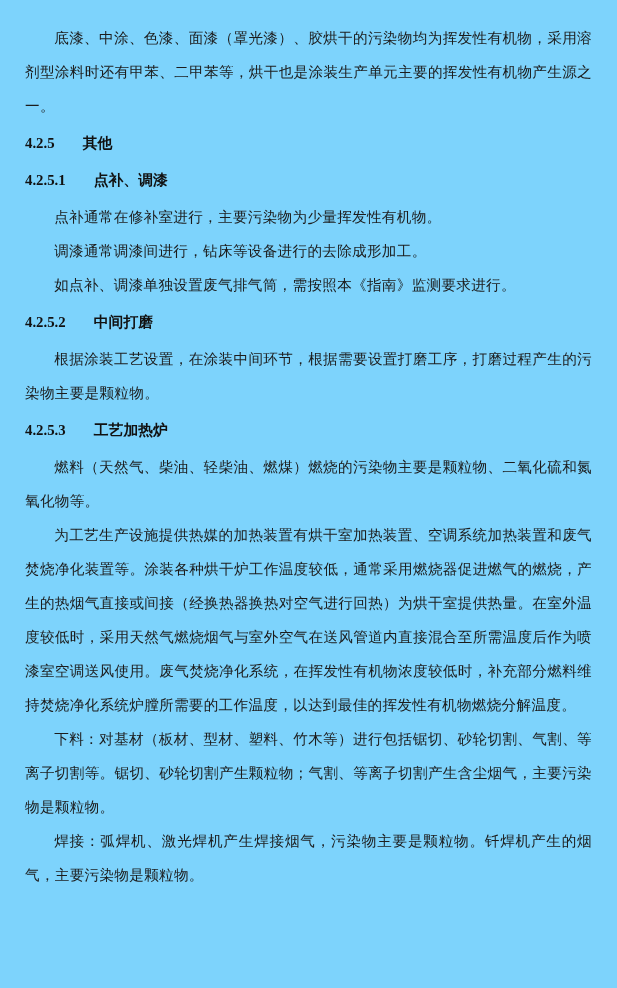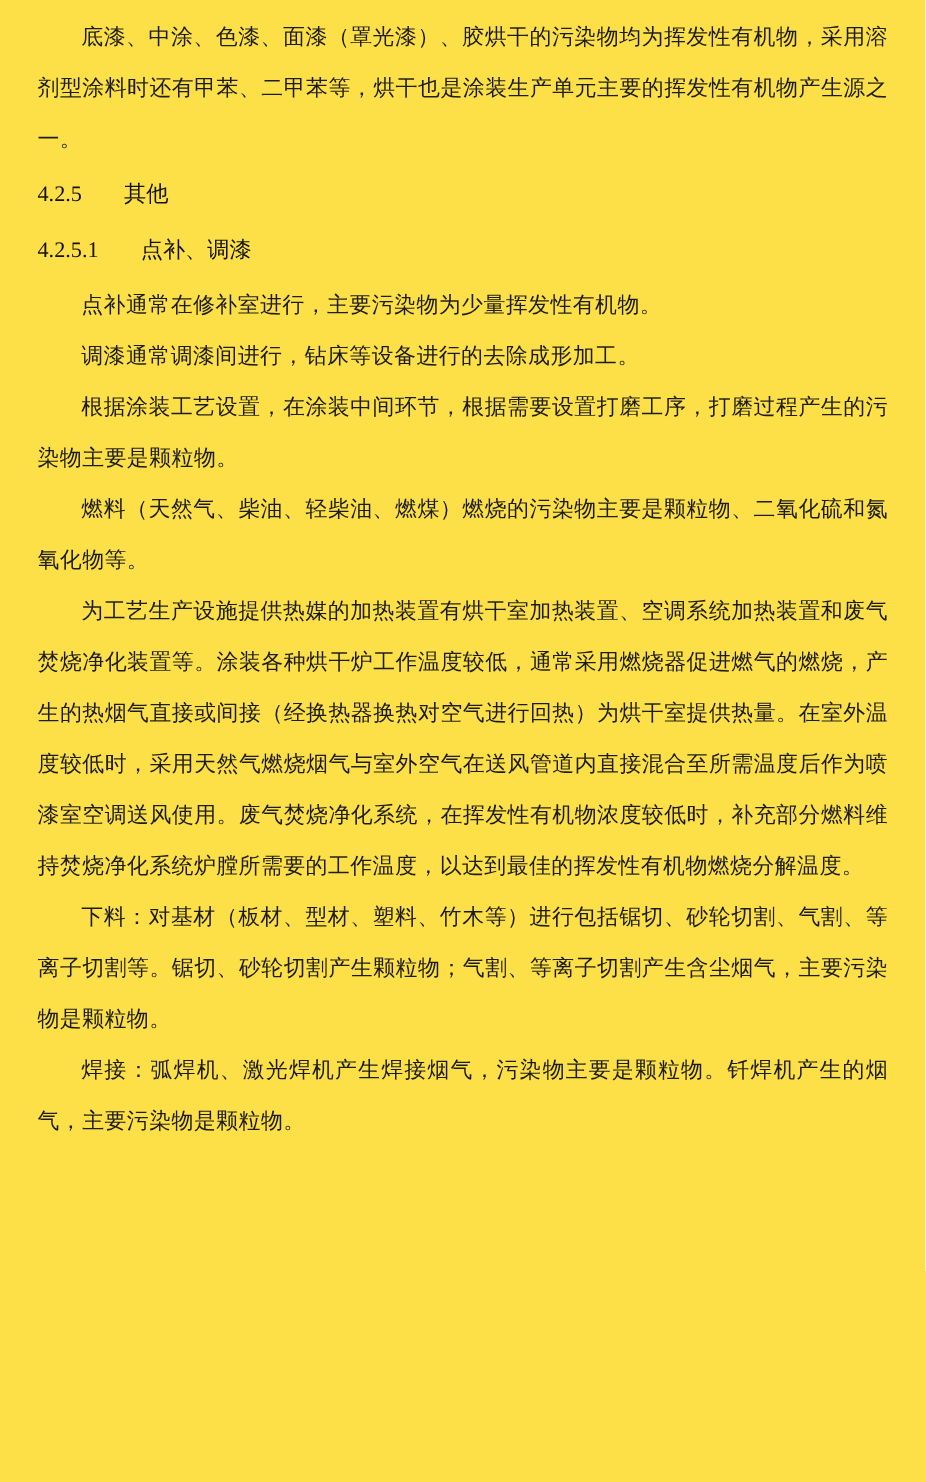--- a/index.html
+++ b/index.html
@@ -4,44 +4,44 @@
 <style>
   html, body {
     margin: 0;
     padding: 0;
     background: #ffffff;
   }
   .page {
     position: relative;
     width: 617px;
     height: 988px;
-    background: #fde047;
+    background: #7dd3fc;
     box-sizing: border-box;
-    padding: 8px 25px 0 25px;
+    padding: 21px 25px 0 25px;
     font-family: "Liberation Serif", "DejaVu Serif", serif;
     color: #1c1c1c;
     overflow: hidden;
   }
   .doc-body {
     width: 100%;
   }
   .para {
     margin: 0;
     font-size: 14.6px;
     line-height: 34px;
     text-indent: 2em;
     text-align: justify;
     text-align-last: left;
     letter-spacing: 0.3px;
   }
   .heading {
     margin: 3px 0;
     font-size: 14.8px;
     line-height: 34px;
-    font-weight: normal;
+    font-weight: bold;
     color: #111111;
     white-space: nowrap;
   }
   .h-num {
     font-family: "Liberation Serif", "DejaVu Serif", serif;
     margin-right: 1.9em;
   }
   .h-title {
     font-family: "Liberation Sans", "DejaVu Sans", sans-serif;
   }
@@ -49,20 +49,23 @@
 </head>
 <body>
 
 <div class="page">
   <div class="doc-body" id="doc-body">
       <p class="para">底漆、中涂、色漆、面漆（罩光漆）、胶烘干的污染物均为挥发性有机物，采用溶剂型涂料时还有甲苯、二甲苯等，烘干也是涂装生产单元主要的挥发性有机物产生源之一。</p>
       <div class="heading"><span class="h-num">4.2.5</span><span class="h-title">其他</span></div>
       <div class="heading"><span class="h-num">4.2.5.1</span><span class="h-title">点补、调漆</span></div>
       <p class="para">点补通常在修补室进行，主要污染物为少量挥发性有机物。</p>
       <p class="para">调漆通常调漆间进行，钻床等设备进行的去除成形加工。</p>
+      <p class="para">如点补、调漆单独设置废气排气筒，需按照本《指南》监测要求进行。</p>
+      <div class="heading"><span class="h-num">4.2.5.2</span><span class="h-title">中间打磨</span></div>
       <p class="para">根据涂装工艺设置，在涂装中间环节，根据需要设置打磨工序，打磨过程产生的污染物主要是颗粒物。</p>
+      <div class="heading"><span class="h-num">4.2.5.3</span><span class="h-title">工艺加热炉</span></div>
       <p class="para">燃料（天然气、柴油、轻柴油、燃煤）燃烧的污染物主要是颗粒物、二氧化硫和氮氧化物等。</p>
       <p class="para">为工艺生产设施提供热媒的加热装置有烘干室加热装置、空调系统加热装置和废气焚烧净化装置等。涂装各种烘干炉工作温度较低，通常采用燃烧器促进燃气的燃烧，产生的热烟气直接或间接（经换热器换热对空气进行回热）为烘干室提供热量。在室外温度较低时，采用天然气燃烧烟气与室外空气在送风管道内直接混合至所需温度后作为喷漆室空调送风使用。废气焚烧净化系统，在挥发性有机物浓度较低时，补充部分燃料维持焚烧净化系统炉膛所需要的工作温度，以达到最佳的挥发性有机物燃烧分解温度。</p>
       <p class="para">下料：对基材（板材、型材、塑料、竹木等）进行包括锯切、砂轮切割、气割、等离子切割等。锯切、砂轮切割产生颗粒物；气割、等离子切割产生含尘烟气，主要污染物是颗粒物。</p>
       <p class="para">焊接：弧焊机、激光焊机产生焊接烟气，污染物主要是颗粒物。钎焊机产生的烟气，主要污染物是颗粒物。</p>
     </div>
 
 </div>
 
 </body></html>

